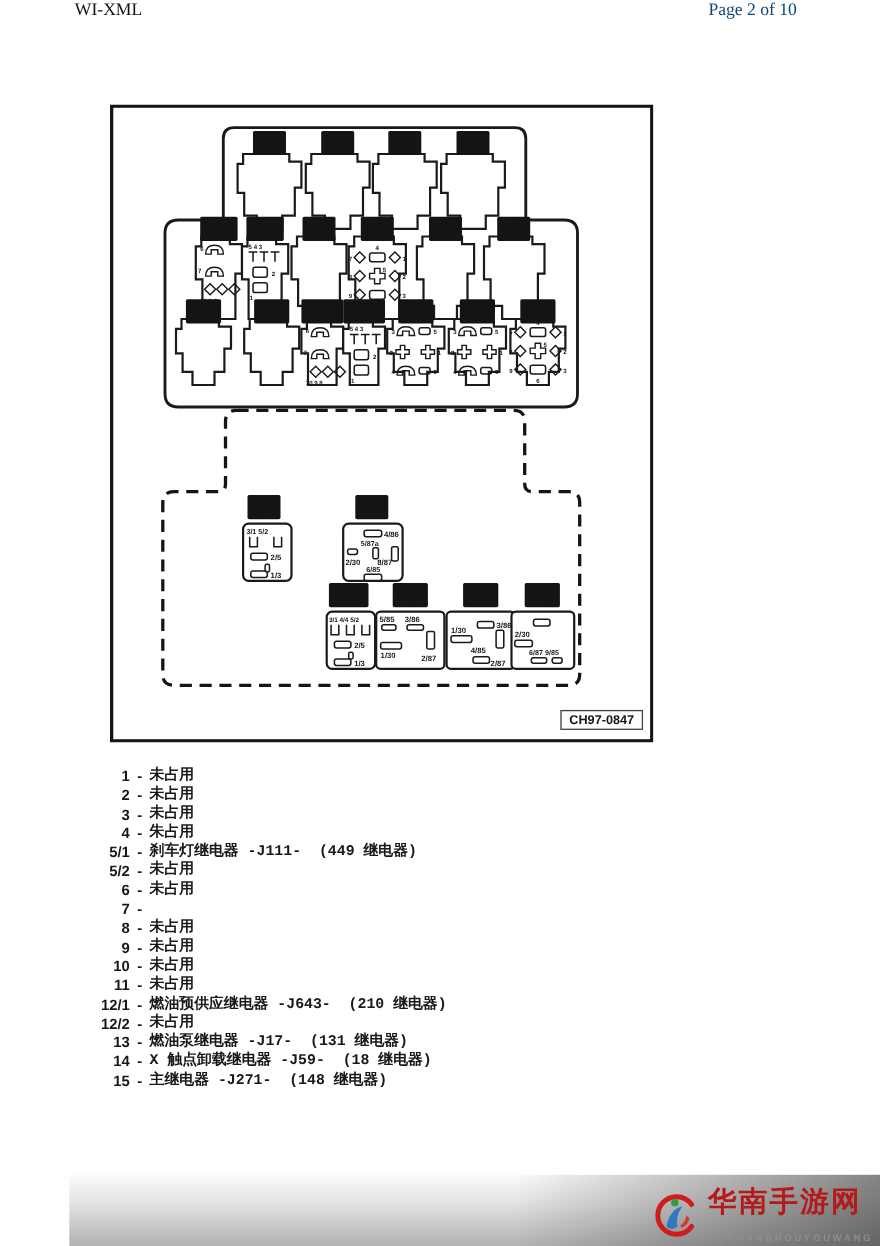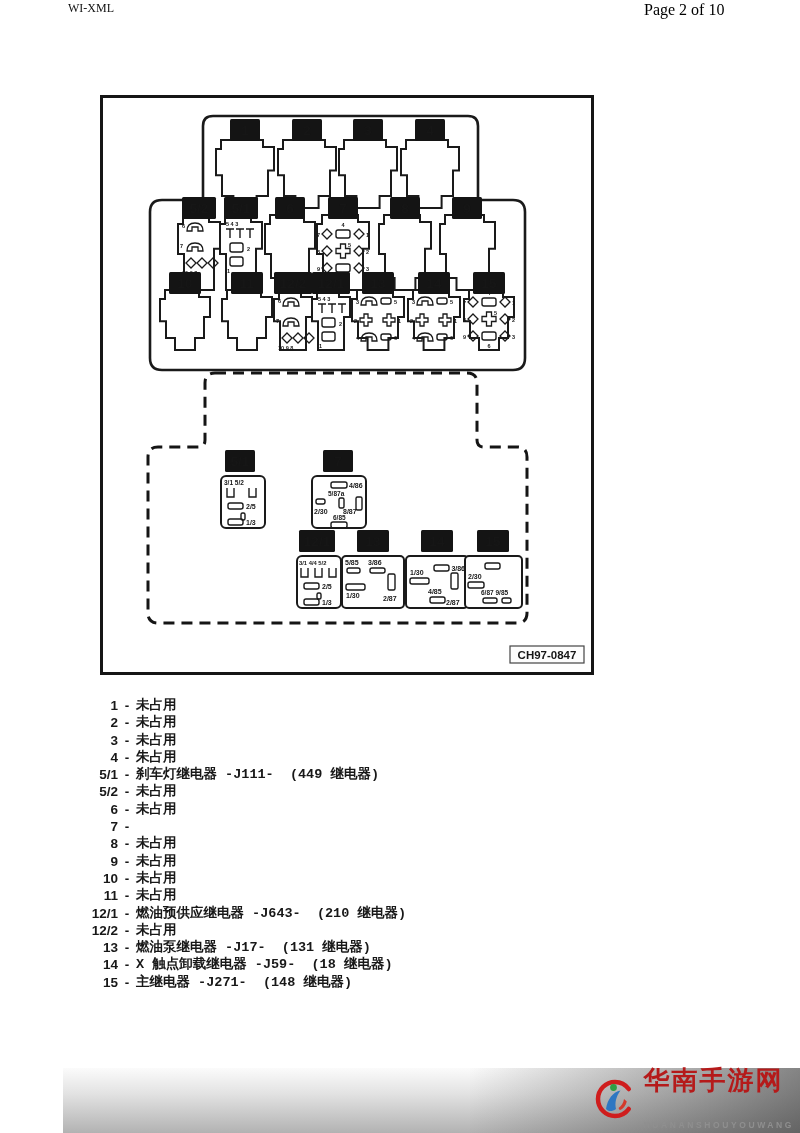--- a/index.html
+++ b/index.html
@@ -2,25 +2,25 @@
 <html><head>
 <meta charset="utf-8">
 <style>
   html,body{margin:0;padding:0;}
   body{
     width:800px;height:1133px;position:relative;background:#ffffff;
     font-family:"Liberation Sans",sans-serif;overflow:hidden;
   }
   .header-left{
     position:absolute;left:68px;top:1px;
-    font-family:"Liberation Serif",serif;font-size:12px;color:#111;
+    font-family:"Liberation Serif",serif;font-size:16px;color:#111;
   }
   .header-right{
     position:absolute;left:644px;top:1px;
-    font-family:"Liberation Serif",serif;font-size:16px;color:#000000;
+    font-family:"Liberation Serif",serif;font-size:16px;color:#0c4a6e;
   }
   #diagram-svg{position:absolute;left:100px;top:95px;}
   #diagram-svg text{font-family:"Liberation Sans",sans-serif;font-weight:bold;fill:#161616;}
   .legend{position:absolute;left:0;top:697px;width:620px;}
   .legend-row{display:flex;font-weight:bold;font-size:13.5px;line-height:17.3px;color:#181818;}
   .legend-num{width:118px;text-align:right;white-space:pre;}
   .legend-dash{width:18px;text-align:center;}
   .legend-desc{white-space:pre;font-family:Liberation Mono, monospace;}
   .footer-band{
     position:absolute;left:63px;right:0;top:1068px;height:65px;
@@ -29,21 +29,21 @@
       linear-gradient(to bottom, #fbfbfb 0%, #e2e2e2 40%, #b2b2b2 100%);
   }
   .wm{position:absolute;right:6px;bottom:3px;display:flex;align-items:center;}
   .wm-logo{width:46px;height:46px;margin-right:6px;}
   .wm-text{display:flex;flex-direction:column;align-items:flex-start;gap:12px;}
   .wm-title{
     font-size:26px;font-weight:bold;color:#b51a1a;letter-spacing:2px;line-height:1.05;
     font-family:"Liberation Sans",sans-serif;
   }
   .wm-subtitle{
-    font-size:8.5px;font-weight:bold;color:#8f8f8f;letter-spacing:2.6px;margin-top:14px;
+    font-size:8.5px;font-weight:bold;color:#8f8f8f;letter-spacing:2.6px;margin-top:2px;
     font-family:"Liberation Sans",sans-serif;
   }
 </style>
 </head>
 <body>
 
 <div>
 
   <span class="header-left">WI-XML</span>
   <span class="header-right">Page 2 of 10</span>

